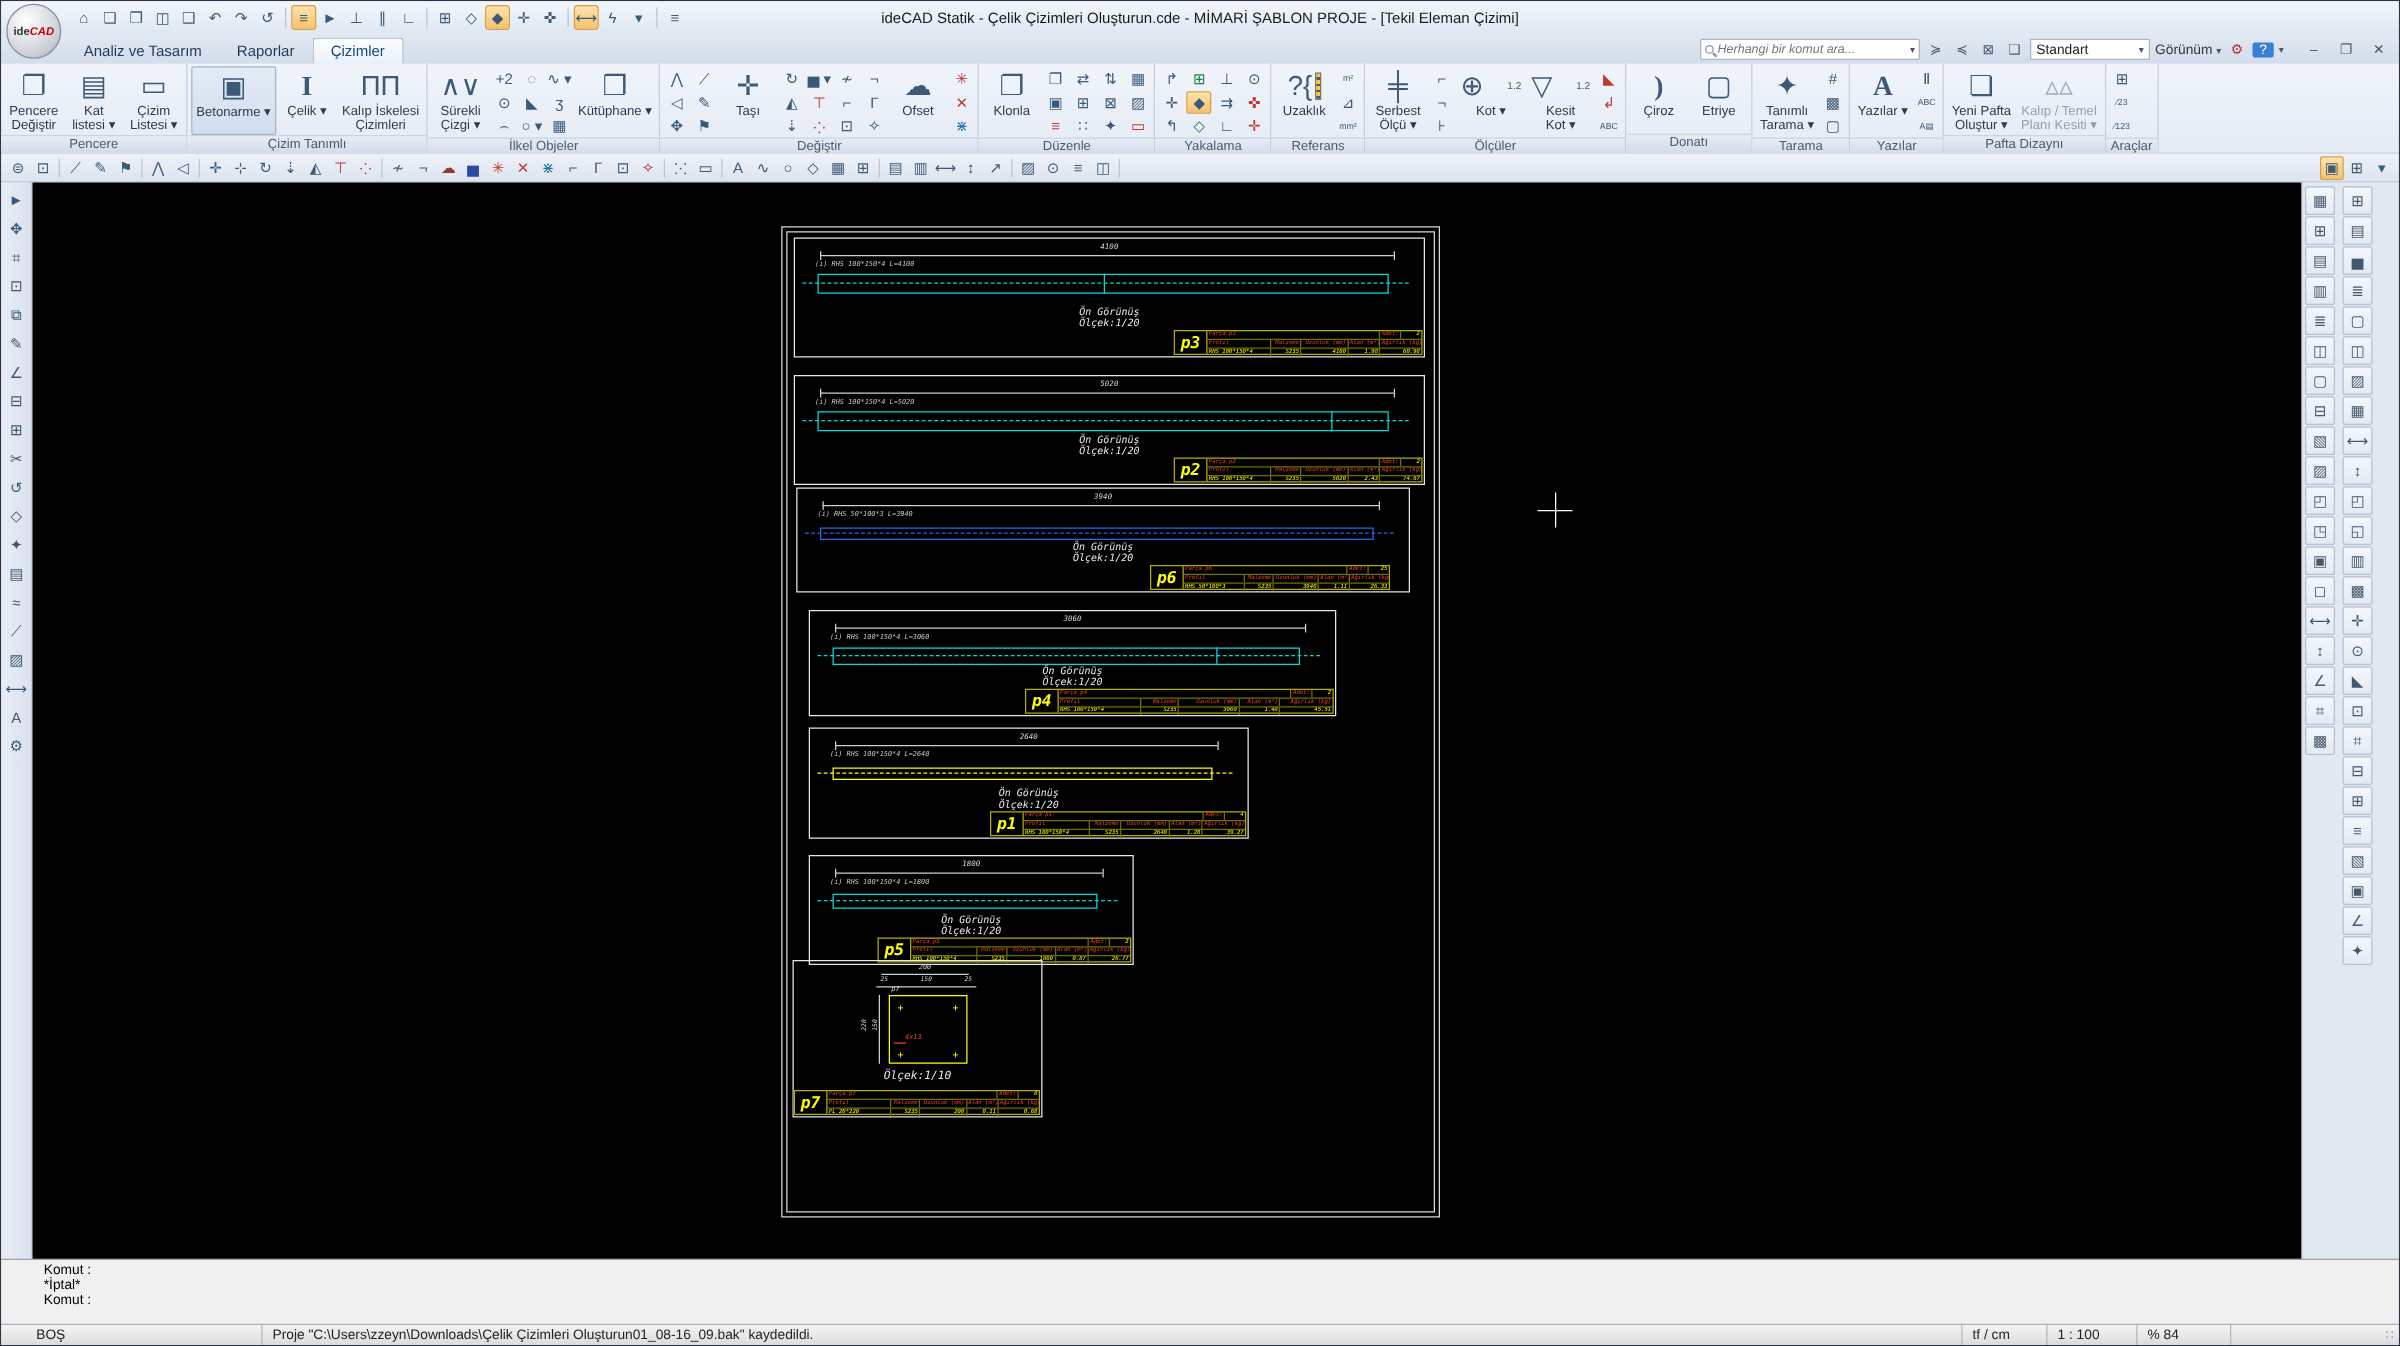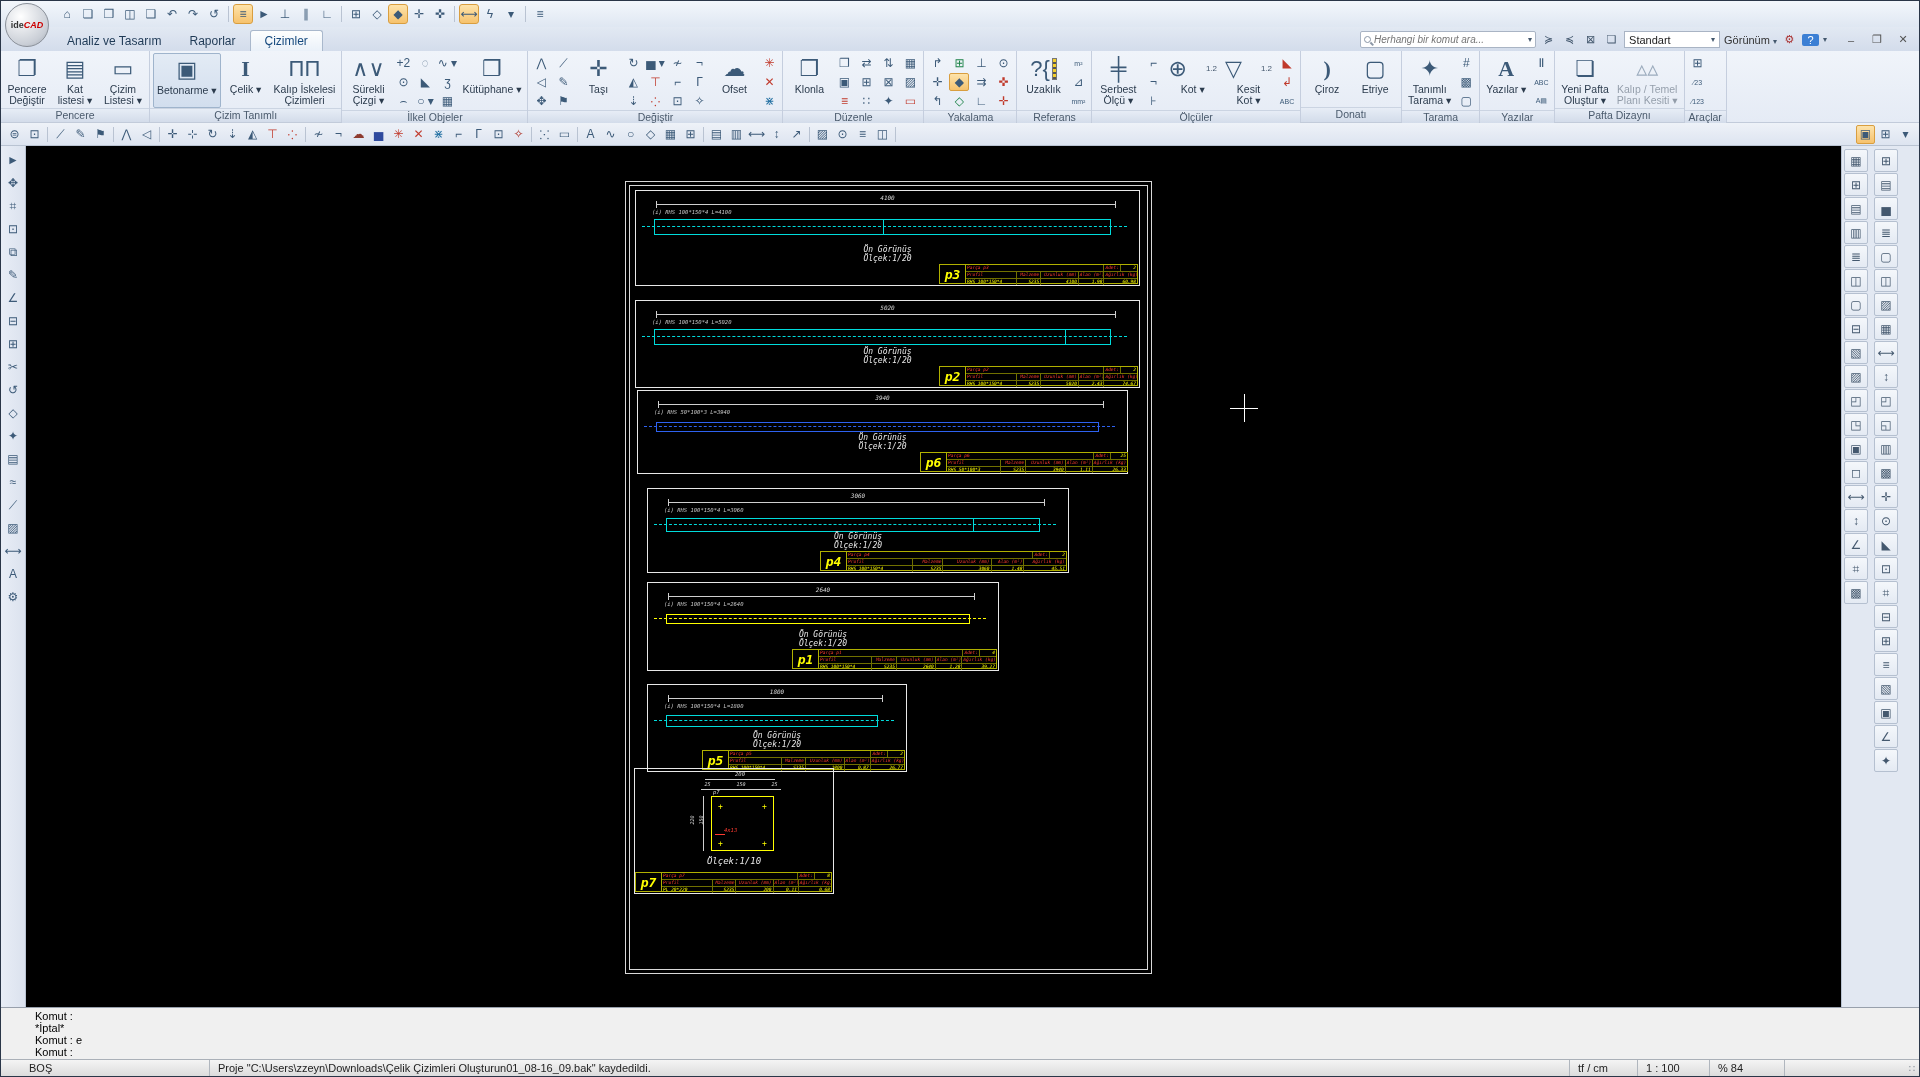--- a/index.html
+++ b/index.html
@@ -119,20 +119,21 @@
         <span class="qicon hl">◆</span>
         <span class="qicon">✛</span>
         <span class="qicon">✜</span>
         <span class="qsep"></span>
         <span class="qicon hl">⟷</span>
         <span class="qicon">ϟ</span>
         <span class="qicon">▾</span>
         <span class="qsep"></span>
         <span class="qicon">≡</span>
       </div>
+    <div class="title">ideCAD Statik - Çelik Çizimleri Oluşturun.cde - MİMARİ ŞABLON PROJE - [Tekil Eleman Çizimi]</div>
   </div>
 
   <div class="tabrow">
     <span id="tabs" style="display:flex;align-items:flex-end;">
         <span class="tab">Analiz ve Tasarım</span>
         <span class="tab">Raporlar</span>
         <span class="tab active">Çizimler</span>
       </span>
     <div class="trright">
       <div class="search">
@@ -544,21 +545,21 @@
           <div class=" abs" style="left: 20px; top: 10px; width: 1px; height: 7px; background: rgb(207, 207, 207);"></div>
           <div class=" abs" style="left: 465px; top: 10px; width: 1px; height: 7px; background: rgb(207, 207, 207);"></div>
           <div class="cadtxt" style="left: 0px; right: 0px; top: 3px; text-align: center; font-size: 6px;">3940</div>
           <div class="cadtxt" style="left: 16px; top: 18px; font-size: 5.5px; color: rgb(200, 200, 200);">(i) RHS 50*100*3 L=3940</div>
           <div class=" abs" style="left: 18px; top: 31px; width: 443px; height: 10px; border: 1.5px solid rgb(46, 98, 240);"></div>
           <div class=" abs" style="left: 6px; top: 35px; height: 0px; right: 12px; border-top: 1px dashed rgb(46, 98, 240);"></div>
           <div class="viewlbl" style="top: 42px;">
             <div>Ön Görünüş</div>
             <div>Ölçek:1/20</div>
           </div>
-          <div class="ptable abs" style="left: 282px; top: 61px; width: 208px; height: 20px;">
+          <div class="ptable abs" style="left: 282px; top: 61px; width: 192px; height: 20px;">
             <div class="pid">p6</div>
             <div class="tb">
               <div class="tbr">
                 <div class="tbc red" style="flex: 1 1 0%;">Parça p6</div>
                 <div class="tbc red">Adet:</div>
                 <div class="tbc yel" style="width: 16px; text-align: right;">25</div>
               </div>
               <div class="tbr">
                 <div class="tbc red" style="width: 30%;">Profil</div>
                 <div class="tbc red" style="width: 14%; text-align: right;">Malzeme</div>
@@ -787,21 +788,20 @@
           <span class="ricon">▣</span>
           <span class="ricon">∠</span>
           <span class="ricon">✦</span>
         </div>
     </div>
   </div>
 
   <div class="cmd" id="cmd">
       <div class="cmdline">Komut :</div>
       <div class="cmdline">*İptal*</div>
-      <div class="cmdline">Komut : e</div>
       <div class="cmdline">Komut :</div>
     </div>
 
   <div class="status">
     <div class="scell" style="width:209px;padding-left:28px;">
         <span>BOŞ</span>
       </div>
     <div class="scell" style="width:1360px;">
         <span>Proje "C:\Users\zzeyn\Downloads\Çelik Çizimleri Oluşturun01_08-16_09.bak" kaydedildi.</span>
       </div>

